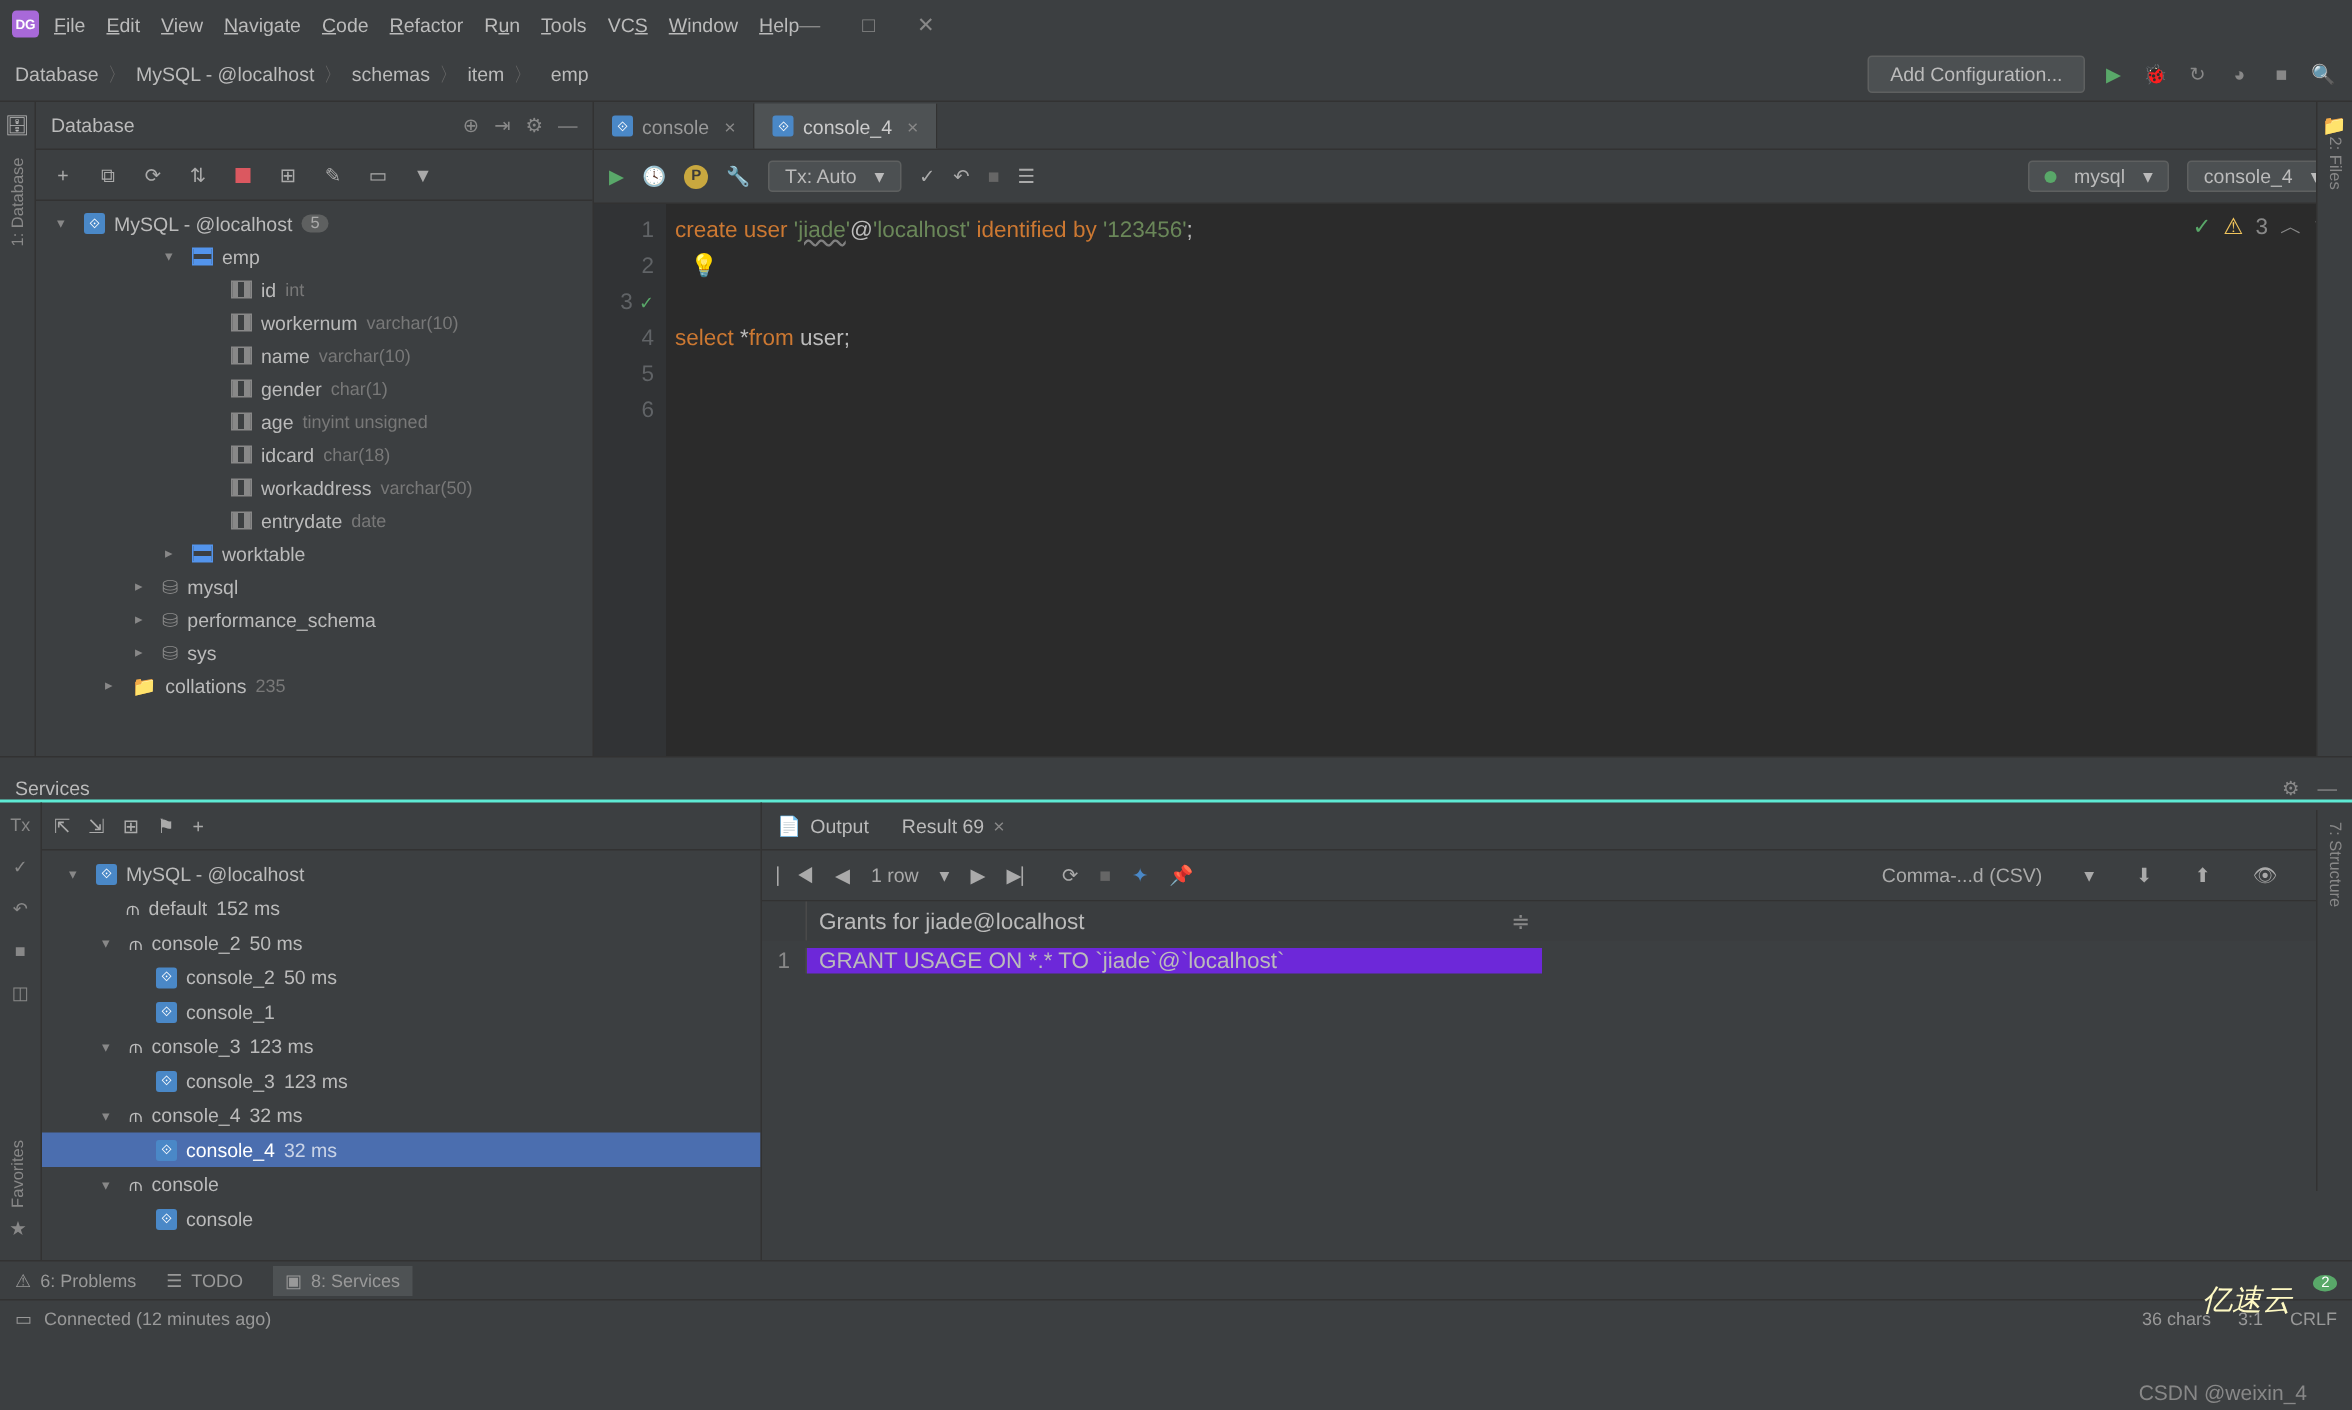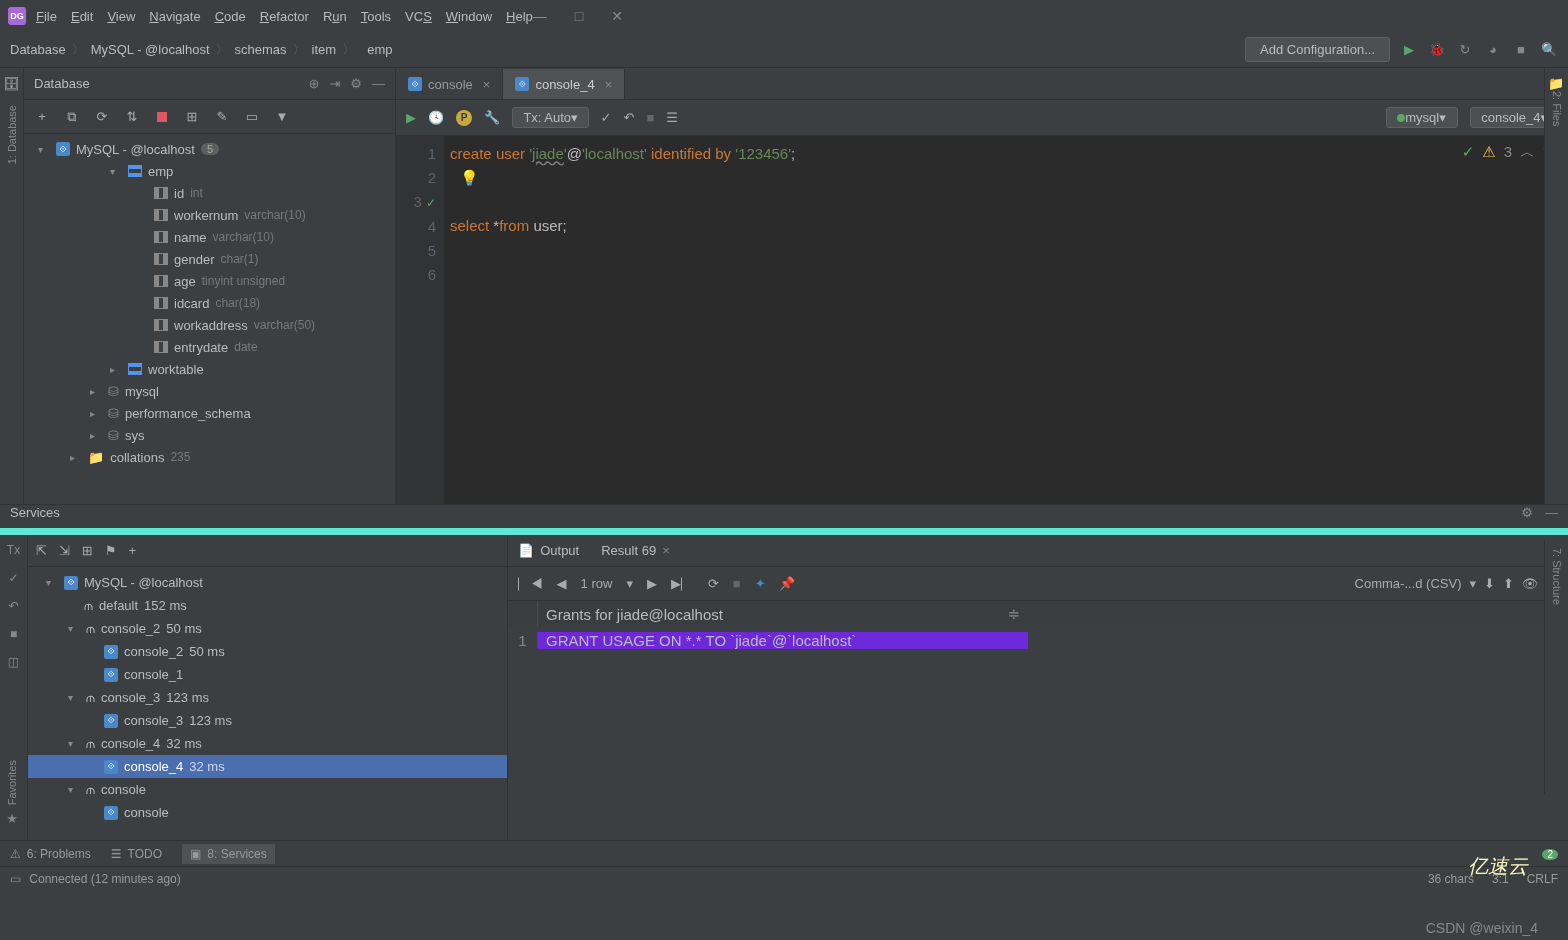--- a/index.html
+++ b/index.html
@@ -35,51 +35,51 @@
 .tree-row .db-ico{color:#888}
 .tree-row .dim{color:#787878;font-size:12px}
 .tree-row .badge{background:#5e6060;border-radius:8px;padding:0 6px;font-size:11px;color:#aaa}
 .editor-area{flex:1;display:flex;flex-direction:column}
 .tabs{height:32px;display:flex;align-items:flex-end;background:#3c3f41;border-bottom:1px solid #323232}
 .tab{height:30px;display:flex;align-items:center;padding:0 12px;gap:6px;color:#999;background:#3c3f41;border-right:1px solid #323232}
 .tab.active{background:#4e5254;color:#ccc}
 .tab .close{color:#888;margin-left:4px}
 .editor-toolbar{height:36px;display:flex;align-items:center;padding:0 10px;gap:12px;border-bottom:1px solid #323232}
 .editor-toolbar .run-ico{color:#59a869}
-.editor-toolbar .pill{background:#4c5052;border:1px solid #5e6060;padding:2px 10px;border-radius:3px;min-width:72px;color:#bbb;display:flex;align-items:center;gap:0}
+.editor-toolbar .pill{background:#4c5052;border:1px solid #5e6060;padding:2px 10px;border-radius:3px;min-width:72px;color:#bbb;display:flex;align-items:center;gap:12px}
 .editor-toolbar .right{margin-left:auto;display:flex;gap:12px;align-items:center}
 .code{flex:1;display:flex;font-family:Consolas,monospace;font-size:15px;background:#2b2b2b}
 .gutter{width:48px;background:#313335;color:#606366;text-align:right;padding:6px 8px 0 0;line-height:24px}
 .gutter .chk{color:#59a869;font-size:12px}
 .codelines{flex:1;padding:6px 10px 0 6px;line-height:24px;position:relative}
 .codelines .kw{color:#cc7832}
 .codelines .str{color:#6a8759}
 .codelines .und{text-decoration:wavy underline #808080}
 .line3{background:#323232}
 .line3 .hl{background:#214283}
 .insp{position:absolute;right:10px;top:4px;display:flex;align-items:center;gap:8px;color:#888}
 .insp .g{color:#59a869}
 .insp .y{color:#f2c55c}
 .services{height:336px;border-top:1px solid #323232;display:flex;flex-direction:column}
-.svc-header{height:30px;display:flex;align-items:flex-start;padding:0 10px;border-bottom:7px solid #5eead4}
+.svc-header{height:30px;display:flex;align-items:flex-end;padding:0 10px;border-bottom:2px solid #5eead4}
 .svc-header .icons{margin-left:auto;display:flex;gap:12px;color:#888}
 .svc-body{flex:1;display:flex}
 .svc-left{width:508px;border-right:1px solid #323232;display:flex}
 .svc-lgut{width:28px;border-right:1px solid #323232;display:flex;flex-direction:column;align-items:center;padding-top:8px;gap:14px;color:#888;font-size:12px}
 .svc-tree-wrap{flex:1;display:flex;flex-direction:column}
 .svc-tb{height:32px;display:flex;align-items:center;padding:0 8px;gap:12px;border-bottom:1px solid #323232;color:#aaa}
 .svc-tree{flex:1;overflow:auto;padding:4px 0}
 .svc-row{display:flex;align-items:center;height:23px;gap:6px;padding-left:10px}
 .svc-row.sel{background:#4b6eaf;color:#fff}
 .svc-row .arrow{width:12px;color:#888;font-size:10px}
 .svc-right{flex:1;display:flex;flex-direction:column}
 .svc-tabs{height:32px;display:flex;align-items:center;padding:0 10px;gap:16px;border-bottom:1px solid #323232}
 .svc-tabs .t{display:flex;align-items:center;gap:6px;color:#bbb}
 .svc-rtb{height:34px;display:flex;align-items:center;padding:0 10px;gap:14px;border-bottom:1px solid #323232;color:#aaa}
-.svc-rtb .right{margin-left:auto;display:flex;gap:8px;align-items:flex-start}
+.svc-rtb .right{margin-left:auto;display:flex;gap:28px;align-items:flex-start}
 .result{flex:1;font-family:Consolas,monospace;font-size:15px}
 .result .hdr{height:26px;display:flex;align-items:center;background:#3a3d3f}
 .result .hdr .corner{width:30px;border-right:1px solid #4a4a4a;height:100%;display:flex;align-items:center;justify-content:center}
 .result .hdr .ch{flex:0 0 490px;padding:0 8px;display:flex;align-items:center;justify-content:space-between}
 .result .row{height:26px;display:flex;align-items:center}
 .result .row .rn{width:30px;text-align:center;color:#888;border-right:1px solid #4a4a4a}
 .result .row .cv{padding:0 8px;background:#6d28d9;flex:0 0 490px}
 .bottom-tabs{height:26px;display:flex;align-items:center;border-top:1px solid #323232;padding:0 10px;gap:20px;font-size:12px}
 .bottom-tabs .bt{display:flex;align-items:center;gap:6px;color:#999}
 .bottom-tabs .bt.active{background:#4e5254;padding:3px 8px}

